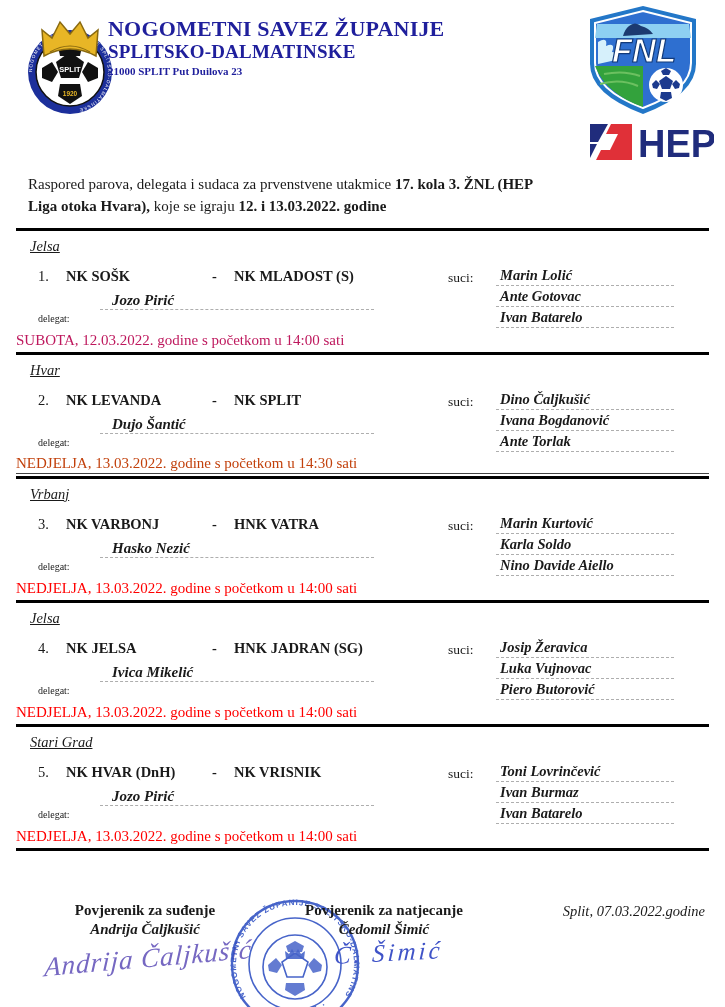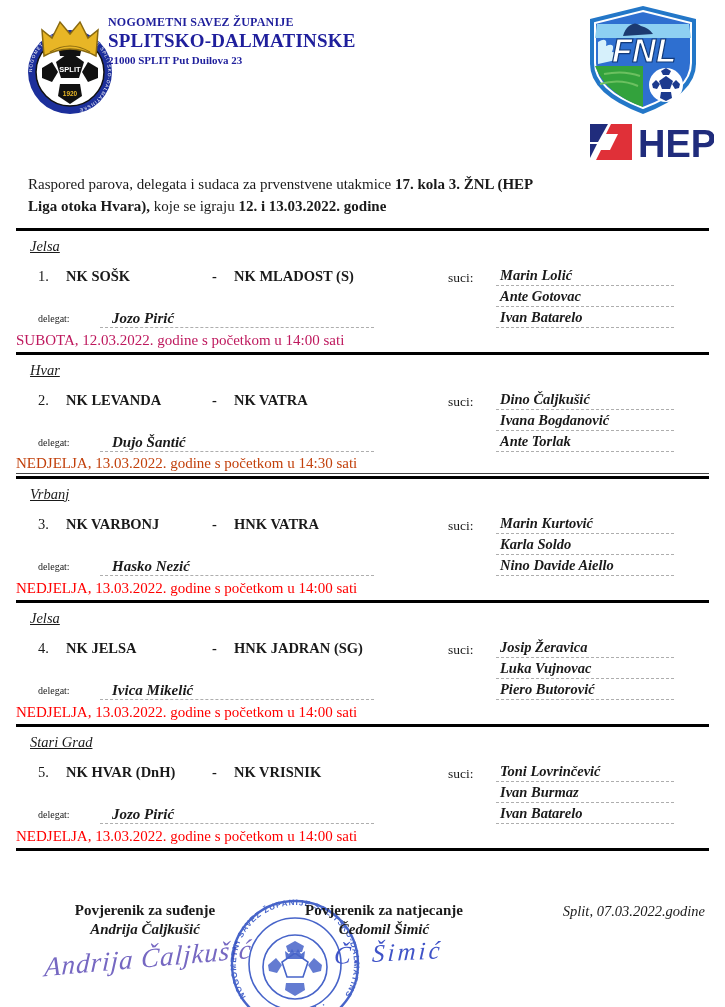--- a/index.html
+++ b/index.html
@@ -4,21 +4,21 @@
 <style>
   html,body{margin:0;padding:0;background:#fff;}
   body{width:725px;height:1007px;position:relative;overflow:hidden;
        font-family:"Liberation Serif",serif;color:#1a1a1a;}
   .page{position:absolute;inset:0;padding:0 16px;box-sizing:border-box;}
 
   
   .header{position:relative;height:172px;}
   .crest{position:absolute;left:6px;top:12px;}
   .org{position:absolute;left:92px;top:16px;color:#1F1F9C;}
-  .org .l1{font-size:12px;font-weight:bold;letter-spacing:.2px;line-height:1.15;}
+  .org .l1{font-size:22px;font-weight:bold;letter-spacing:.2px;line-height:1.15;}
   .org .l2{font-size:19px;font-weight:bold;letter-spacing:.2px;line-height:1.15;}
   .org .addr{font-size:11px;font-weight:bold;margin-top:2px;}
   .org .mail{font-size:11px;font-weight:bold;}
   .fnl{position:absolute;left:568px;top:4px;}
   .hep{position:absolute;left:568px;top:118px;}
 
   
   .intro{font-size:15px;line-height:1.45;width:600px;margin:2px 0 0 12px;}
   .intro b{font-weight:bold;}
 
@@ -29,21 +29,21 @@
          font-style:italic;text-decoration:underline;}
   .num{position:absolute;left:22px;top:37px;font-size:14.5px;}
   .home{position:absolute;left:50px;top:37px;width:146px;font-size:14.5px;font-weight:bold;}
   .dash{position:absolute;left:196px;top:37px;font-size:14.5px;font-weight:bold;}
   .away{position:absolute;left:218px;top:37px;font-size:14.5px;font-weight:bold;}
   .suci-label{position:absolute;left:432px;top:39px;font-size:13.5px;}
   .refs{position:absolute;left:480px;top:34px;width:178px;}
   .ref{font-size:14.5px;font-weight:bold;font-style:italic;line-height:20px;
        border-bottom:1px dashed #aeaeae;padding-left:4px;}
   .delegat-label{position:absolute;left:22px;top:82px;font-size:10px;}
-  .delegate-name{position:absolute;left:84px;top:79px;width:262px;font-size:15px;
+  .delegate-name{position:absolute;left:84px;top:61px;width:262px;font-size:15px;
        font-weight:bold;font-style:italic;border-bottom:1px dashed #aeaeae;padding-left:12px;}
   .date{position:absolute;left:0;top:101px;font-size:15px;width:100%;}
   .date.date-underlined{border-bottom:1px solid #444;padding-bottom:1px;top:100px;}
 
   
   .footer{position:relative;height:160px;margin-top:44px;}
   .sign-col{position:absolute;text-align:center;}
   .sign-col .t{font-size:15px;font-weight:bold;line-height:1.3;}
   .sign-col .n{font-size:15px;font-weight:bold;font-style:italic;line-height:1.3;}
   .left-col{left:14px;top:6px;width:230px;}
@@ -133,21 +133,21 @@
     <div class="delegat-label">delegat:</div>
     <div class="delegate-name">Jozo Pirić</div>
     <div class="date" style="color: #be185d;">SUBOTA, 12.03.2022. godine s početkom u 14:00 sati</div>
   </div>
 
   <div class="match-block">
     <div class="venue">Hvar</div>
     <div class="num">2.</div>
     <div class="home">NK LEVANDA</div>
     <div class="dash">-</div>
-    <div class="away">NK VATRA</div>
+    <div class="away">NK SPLIT</div>
     <div class="suci-label">suci:</div>
     <div class="refs">
       <div class="ref">Dino Čaljkušić</div>
       <div class="ref">Ivana Bogdanović</div>
       <div class="ref">Ante Torlak</div>
     </div>
     <div class="delegat-label">delegat:</div>
     <div class="delegate-name">Dujo Šantić</div>
     <div class="date date-underlined" style="color: #c2410c;">NEDJELJA, 13.03.2022. godine s početkom u 14:30 sati</div>
   </div>

